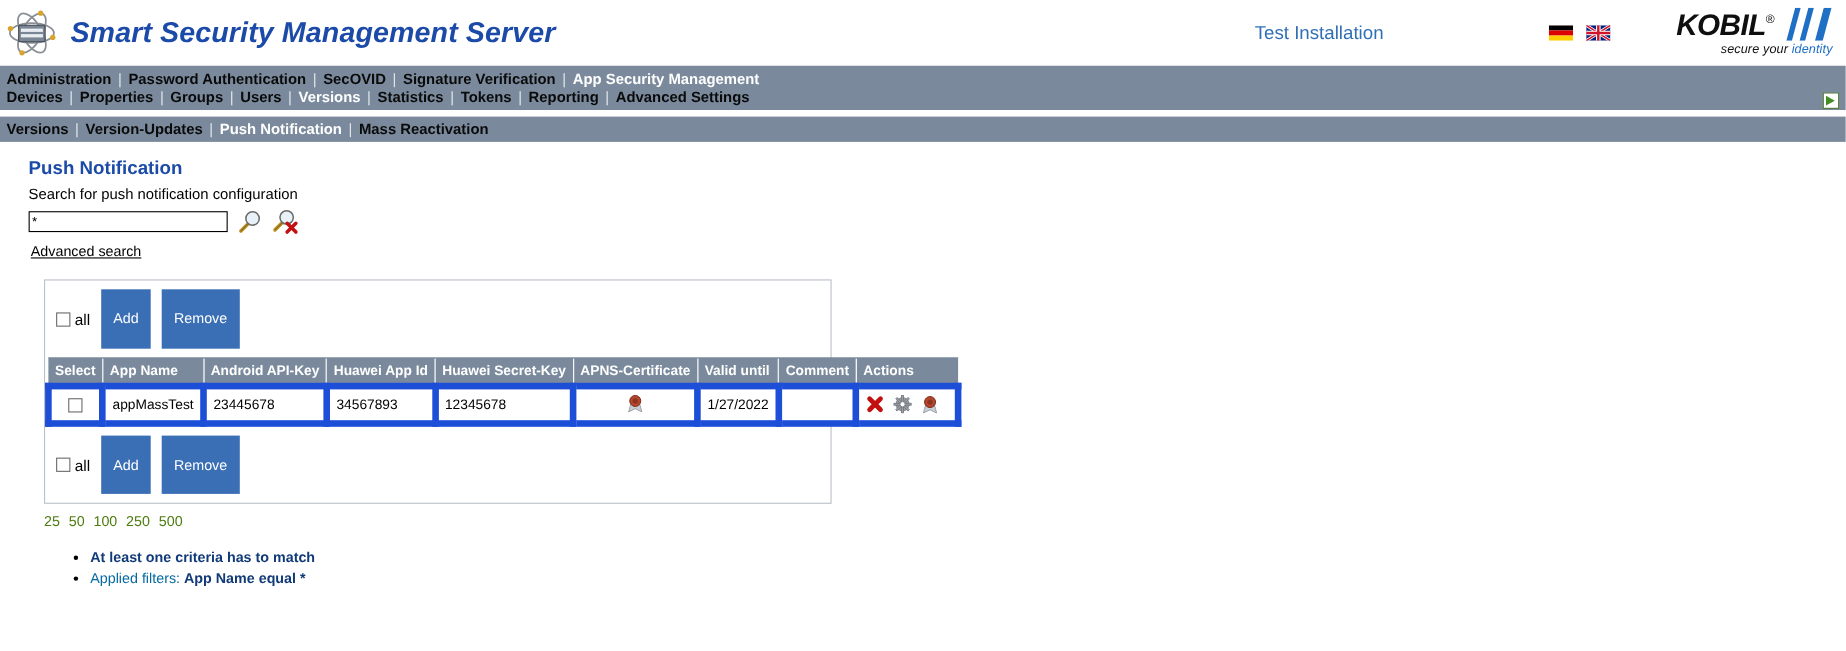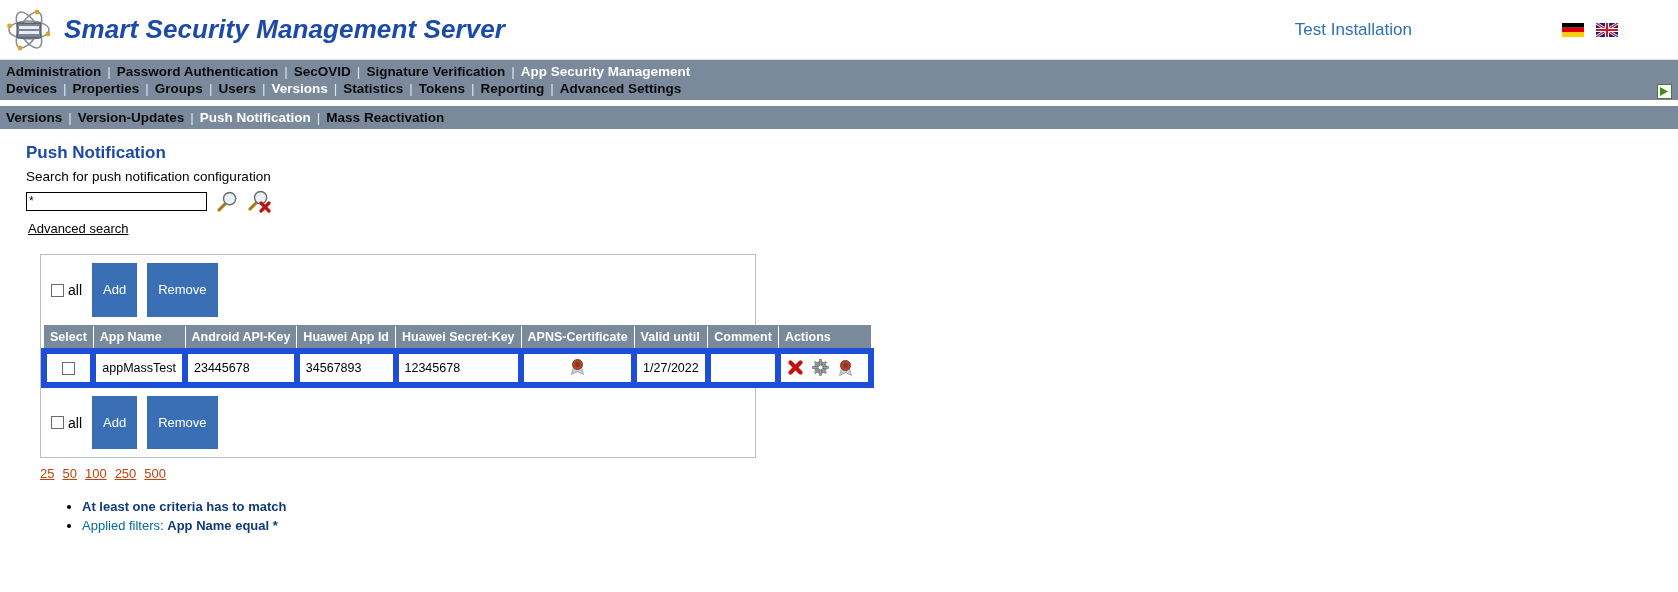--- a/index.html
+++ b/index.html
@@ -190,22 +190,21 @@
     background: #ffffff;
   }
   td.c-select { width: 44px; text-align: center; }
   td.c-apns   { text-align: center; }
   td.c-actions { white-space: nowrap; }
   .act-icon { display: inline-block; width: 17px; height: 17px; margin-right: 8px; vertical-align: middle; cursor: pointer; }
 
   
   .pager { margin: 8px 0 0 18px; font-size: 13px; }
   .pager a {
-    color: #c2410c;
-    text-decoration: underline;
+    color: #4d7c0f;
     margin-right: 8px;
     cursor: pointer;
   }
   .messages { margin: 18px 0 0 40px; }
   .messages ul { margin: 0; padding-left: 20px; }
   .messages li { font-size: 13px; margin-bottom: 4px; color: #000; }
   .msg-strong { color: #103a78; font-weight: bold; }
   .msg-normal { color: #0369a1; }
 </style>
 </head>
@@ -248,20 +247,38 @@
       <svg class="flag" viewBox="0 0 22 14">
         <rect width="22" height="14" fill="#00247d"></rect>
         <path d="M0,0 L22,14 M22,0 L0,14" stroke="#ffffff" stroke-width="2.8"></path>
         <path d="M0,0 L22,14 M22,0 L0,14" stroke="#cf142b" stroke-width="1.4"></path>
         <path d="M11,0 L11,14 M0,7 L22,7" stroke="#ffffff" stroke-width="4.2"></path>
         <path d="M11,0 L11,14 M0,7 L22,7" stroke="#cf142b" stroke-width="2.2"></path>
       </svg>
     </span>
   </div>
 
+  <div class="kobil-logo">
+    <div>
+      <span class="kobil-main">KOBIL</span><span class="kobil-reg">®</span>
+      <span class="kobil-bars">
+        <svg width="46" height="30" viewBox="0 0 46 30">
+          <g fill="#1f6fc4">
+            <polygon points="4,30 12,0 17,0 9,30"></polygon>
+            <polygon points="16,30 24,0 29,0 21,30"></polygon>
+            <polygon points="30,30 38,0 45,0 37,30"></polygon>
+          </g>
+        </svg>
+      </span>
+    </div>
+    <div class="kobil-tag">
+      <span>secure your</span>
+      <span class="blue">identity</span>
+    </div>
+  </div>
 </div>
 
 <div class="navbar nav1">
   <div class="navrow" id="nav1row">
       <span class="navitem">Administration</span>
       <span class="navsep">|</span>
       <span class="navitem">Password Authentication</span>
       <span class="navsep">|</span>
       <span class="navitem">SecOVID</span>
       <span class="navsep">|</span>

